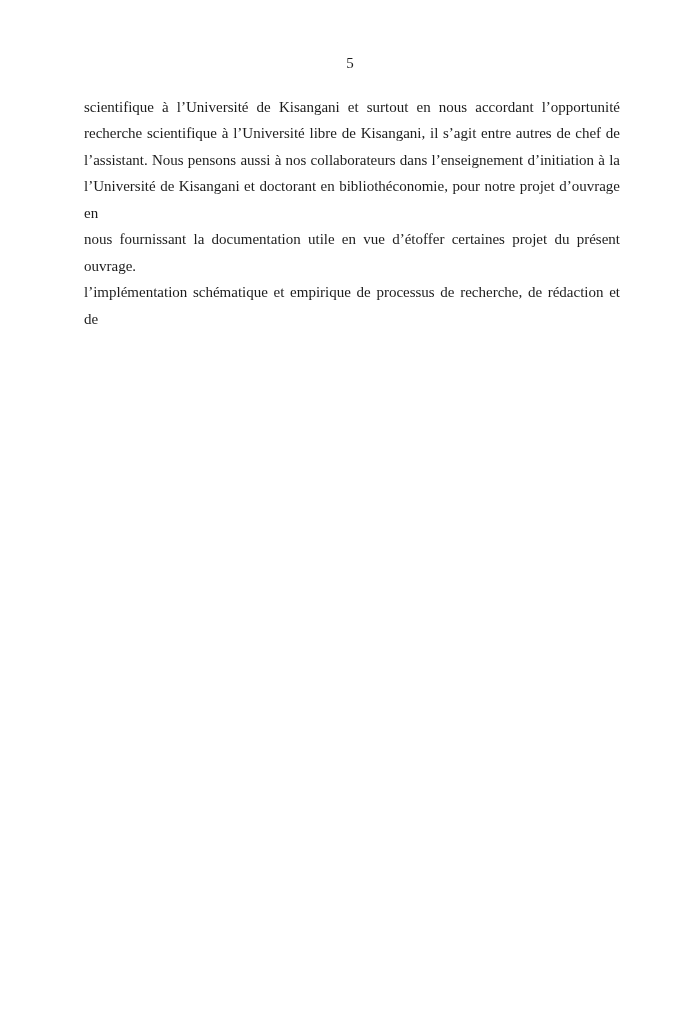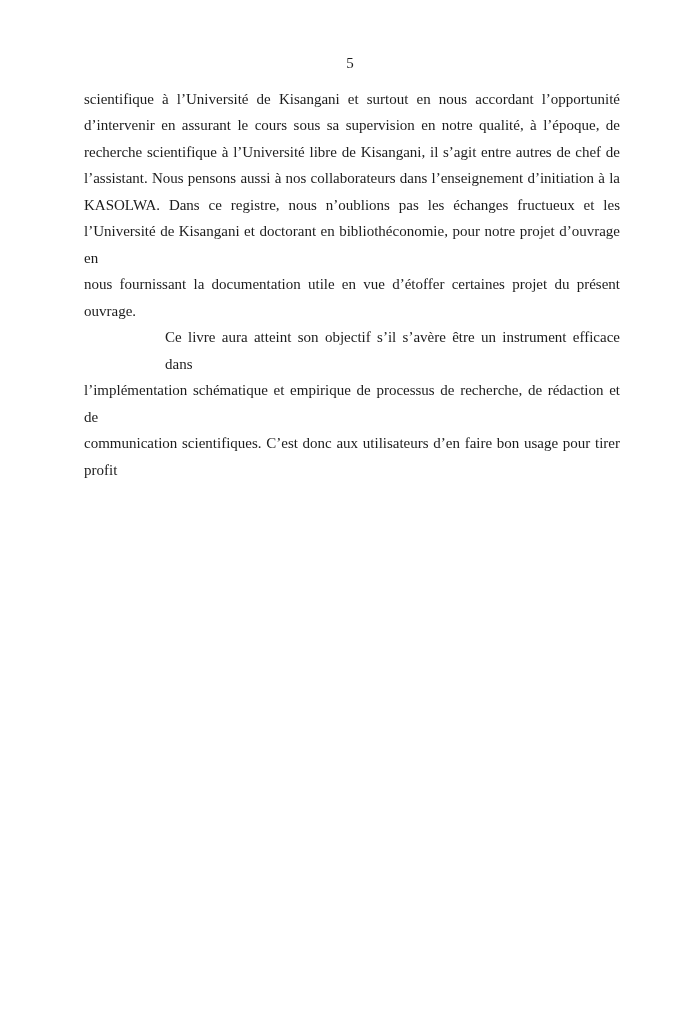--- a/index.html
+++ b/index.html
@@ -16,21 +16,21 @@
     font-family: "Liberation Serif", "DejaVu Serif", serif;
     color: #1c1c1c;
   }
   .page-number {
     margin-top: 50px;
     text-align: center;
     font-size: 15px;
     line-height: 26.5px;
   }
   .body-text {
-    margin: 9px 80px 0 84px; 
+    margin: 17px 80px 0 84px; 
     font-size: 15px;
     line-height: 26.5px;
   }
   .para {
     margin: 0;
     padding: 0;
   }
   .line {
     display: block;
     text-align: justify;
@@ -49,28 +49,24 @@
 <body>
 
 <div class="page">
 
   <div class="page-number">5</div>
 
   <div class="body-text">
 
     <p class="para">
       <span class="line">scientifique à l’Université de Kisangani et surtout en nous accordant l’opportunité</span>
-      <span class="line">d’intervenir en assurant le cours sous sa supervision en notre qualité, à l’époque, de</span>
       <span class="line">recherche scientifique à l’Université libre de Kisangani, il s’agit entre autres de chef de</span>
       <span class="line">l’assistant. Nous pensons aussi à nos collaborateurs dans l’enseignement d’initiation à la</span>
-      <span class="line">KASOLWA. Dans ce registre, nous n’oublions pas les échanges fructueux et les</span>
       <span class="line">l’Université de Kisangani et doctorant en bibliothéconomie, pour notre projet d’ouvrage en</span>
       <span class="line end">nous fournissant la documentation utile en vue d’étoffer certaines projet du présent ouvrage.</span>
     </p>
 
     <p class="para">
-      <span class="line indent">Ce livre aura atteint son objectif s’il s’avère être un instrument efficace dans</span>
       <span class="line">l’implémentation schématique et empirique de processus de recherche, de rédaction et de</span>
-      <span class="line">communication scientifiques. C’est donc aux utilisateurs d’en faire  bon usage pour tirer profit</span>
     </p>
 
   </div>
 </div>
 
 </body></html>

